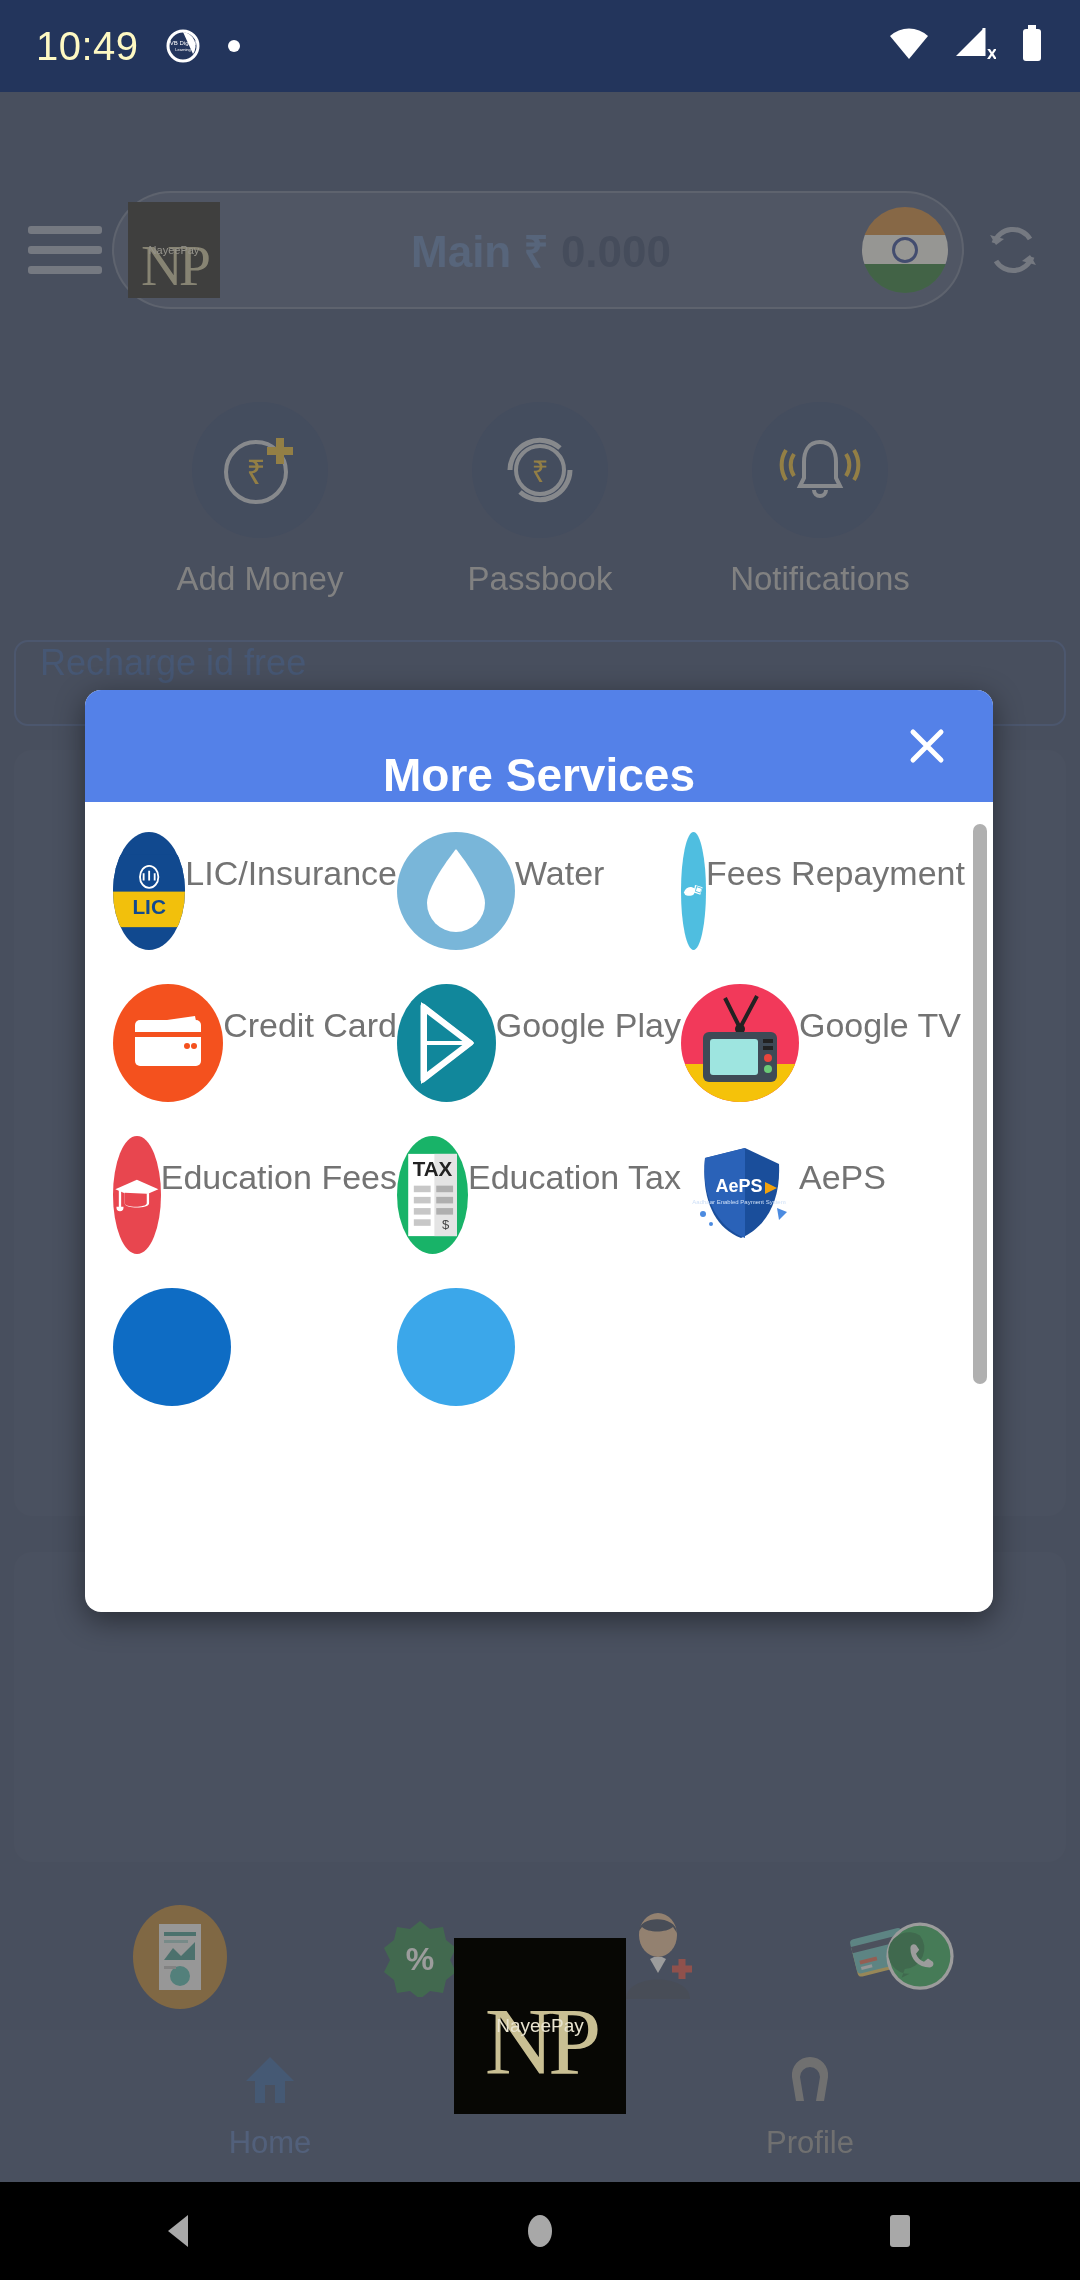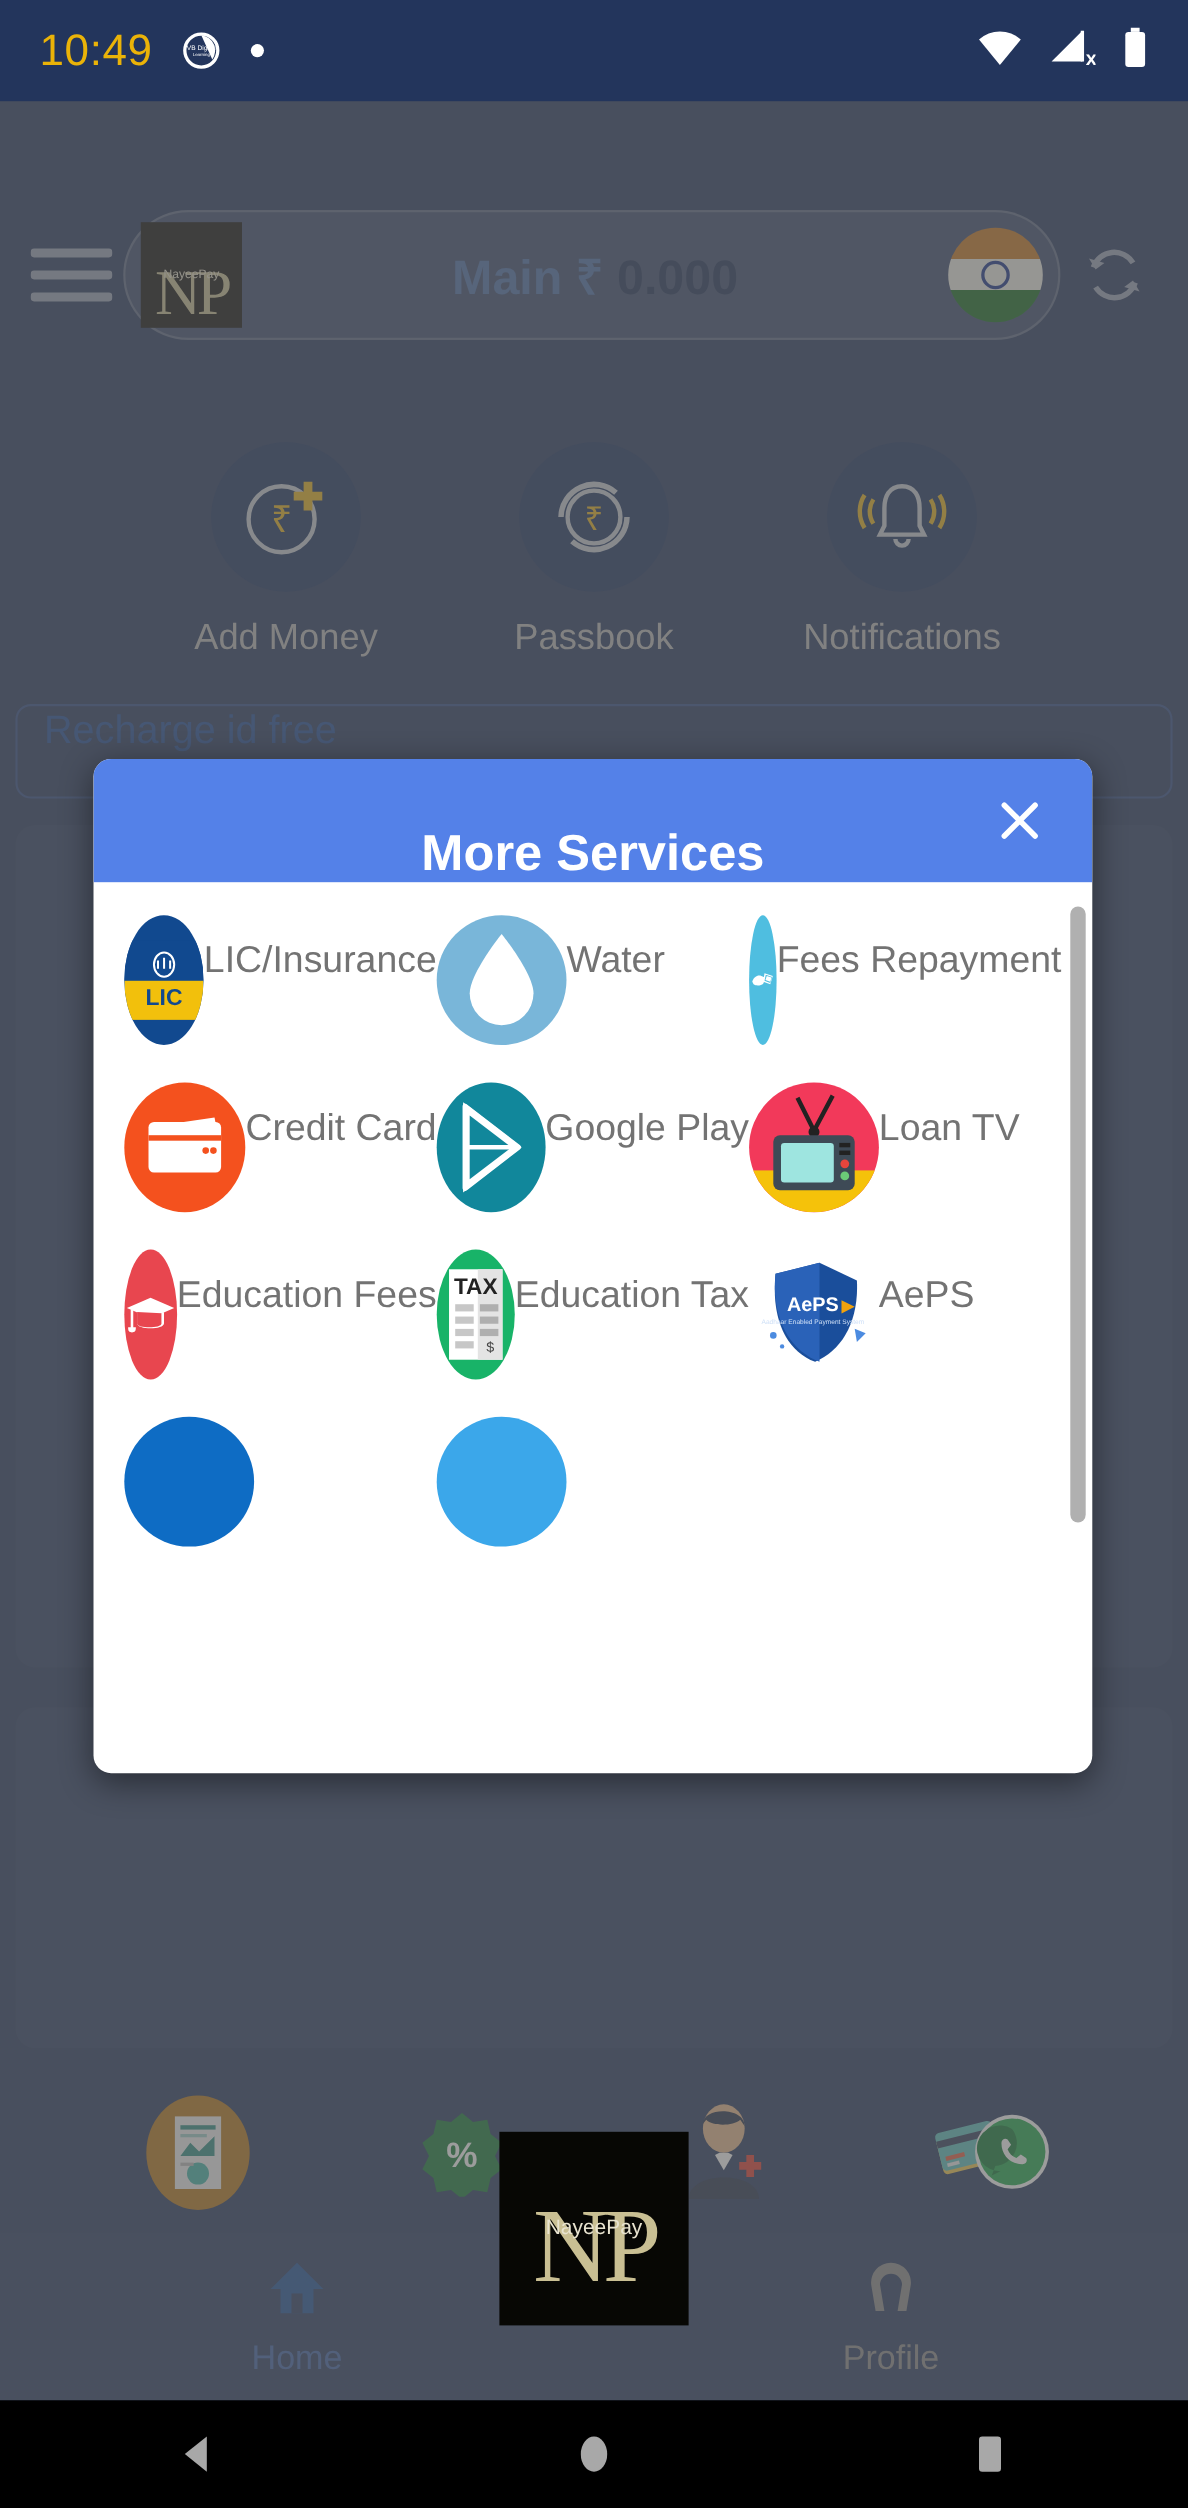--- a/index.html
+++ b/index.html
@@ -15,21 +15,21 @@
     background: #23355C;
     overflow: hidden;
   }
 
   
   #statusbar {
     position: absolute; left: 0; top: 0;
     width: 1080px; height: 92px;
     display: flex; align-items: center;
     padding: 0 36px;
-    color: #eab308;
+    color: #fef9c3;
   }
   #clock { font-size: 40px; letter-spacing: 0.5px; }
   .sb-icon { margin-left: 26px; display: flex; align-items: center; }
   #sb-right { margin-left: auto; display: flex; align-items: center; gap: 24px; }
 
   
   #applayer { position: absolute; left: 0; top: 92px; width: 1080px; height: 2090px; }
   #dim {
     position: absolute; inset: 0;
     background: rgba(96,96,96,0.62);
@@ -456,21 +456,21 @@
               <path d="M44 14 L59 44 M76 12 L59 44" stroke="#222" stroke-width="4"></path>
               <circle cx="59" cy="45" r="5" fill="#222"></circle>
               <rect x="22" y="48" width="74" height="50" rx="6" fill="#3E4A56"></rect>
               <rect x="29" y="55" width="48" height="36" rx="3" fill="#9EE5E0"></rect>
               <rect x="82" y="55" width="10" height="4" fill="#222"></rect>
               <rect x="82" y="62" width="10" height="4" fill="#222"></rect>
               <circle cx="87" cy="74" r="4" fill="#E8453C"></circle>
               <circle cx="87" cy="85" r="4" fill="#6BCB77"></circle>
             </svg>
           </div>
-          <div class="svc-label">Loan TV</div>
+          <div class="svc-label">Google TV</div>
         </div>
 
         <div class="svc">
           <div class="svc-icon" style="background:#E8464F">
             <svg width="82" height="72" viewBox="0 0 82 72">
               <path d="M41 10 L78 26 L41 42 L4 26 Z" fill="#fff"></path>
               <path d="M20 32 L20 50 C20 60 62 60 62 50 L62 32 L41 42 Z" fill="#fff"></path>
               <path d="M20 32 L20 50 C20 58 58 58 58 50 L58 34" fill="#E8464F"></path>
               <path d="M12 28 L12 56 M8 58 a4 4 0 0 0 8 0 Z" stroke="#fff" stroke-width="4" fill="#fff"></path>
             </svg>

